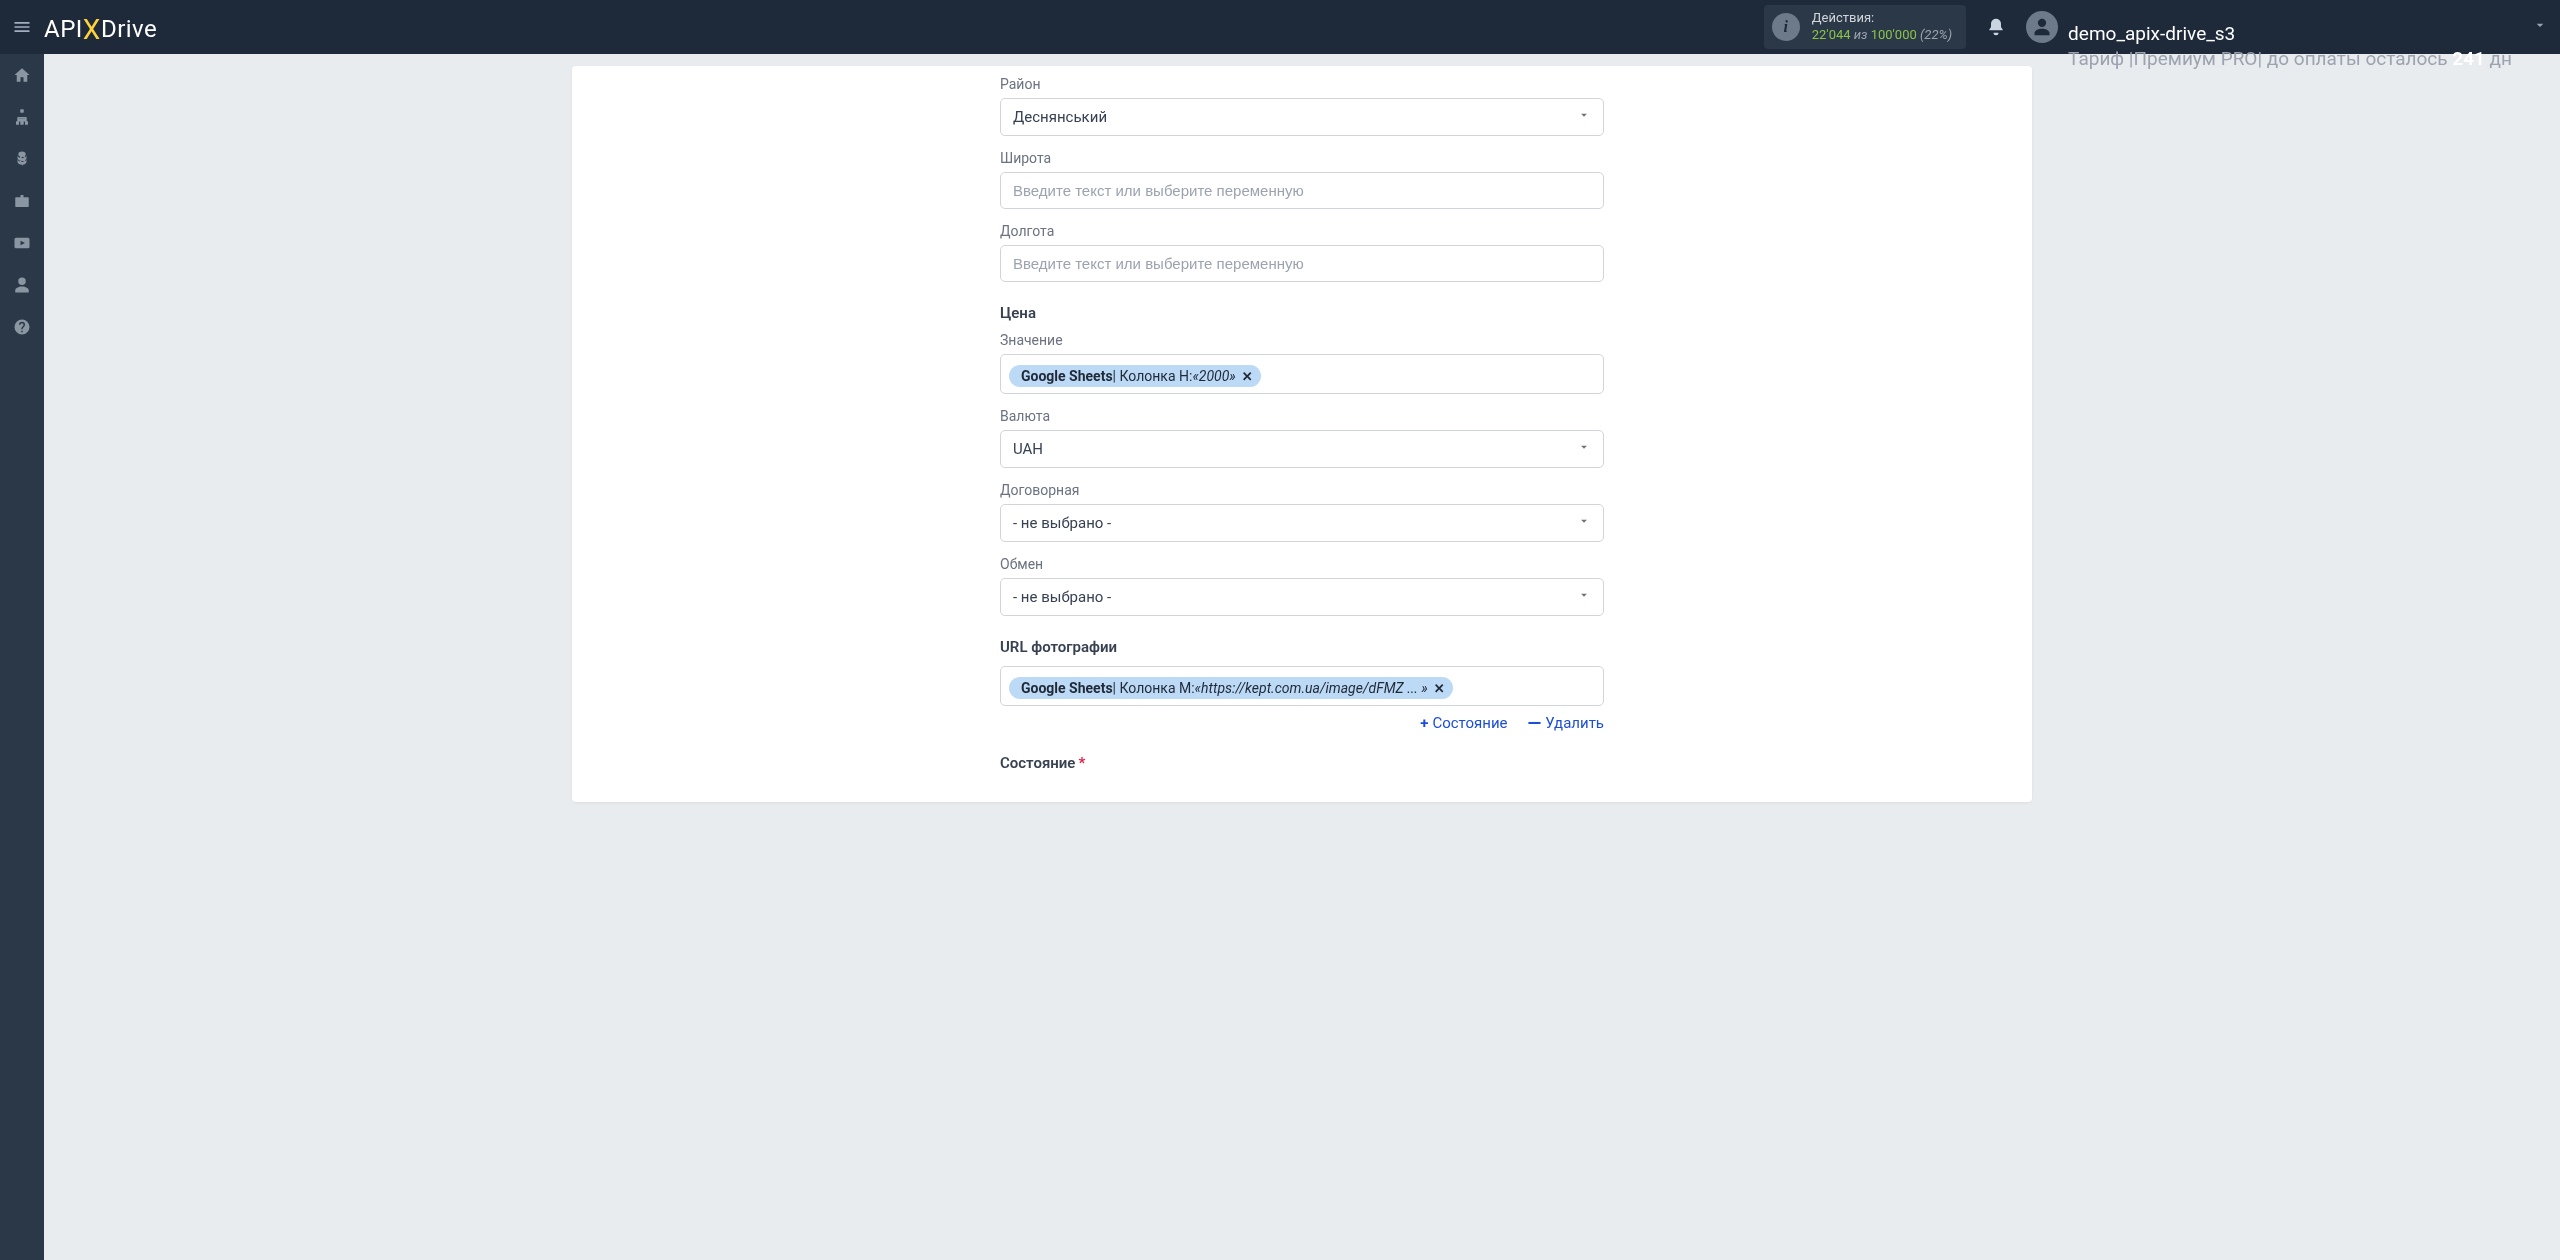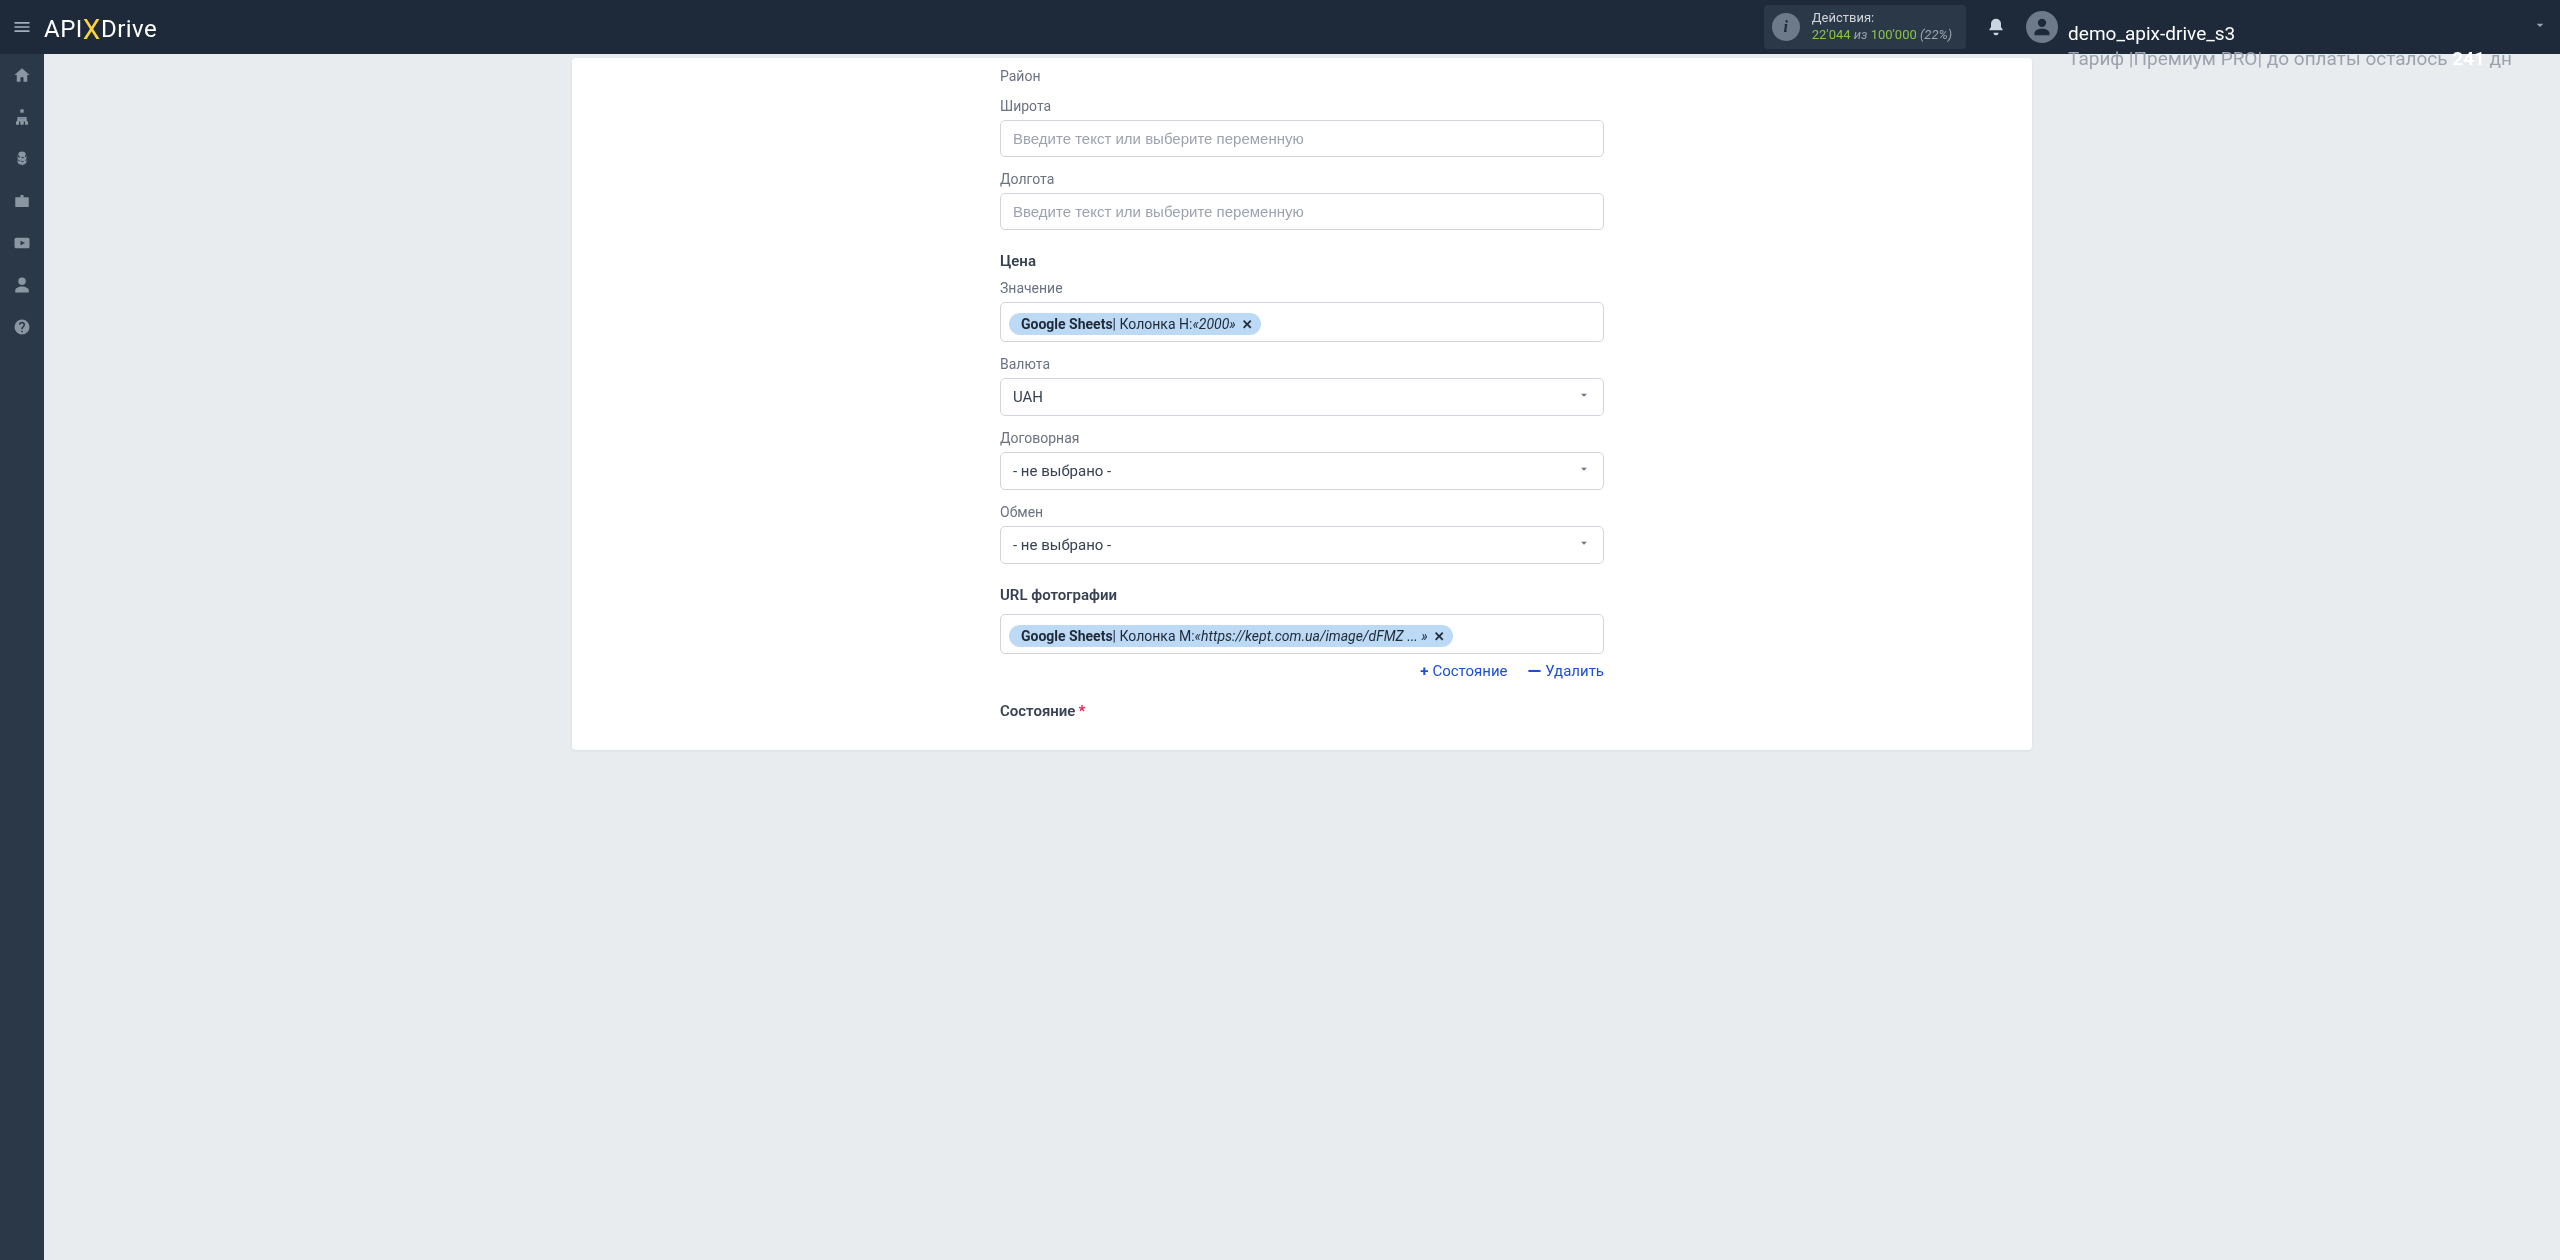--- a/index.html
+++ b/index.html
@@ -98,21 +98,21 @@
     padding:0 0 40px 0;
   }
   .panel{
     background:#fff;
     border-radius:4px;
     box-shadow:0 1px 3px rgba(0,0,0,0.06);
     padding:0;
   }
   .form-area{
     max-width:604px;
-    margin:4px auto;
+    margin:12px auto;
     padding:10px 0 20px;
   }
   .field{margin-bottom:14px;}
   .field-label{
     font-size:14px; color:#6b7280; margin-bottom:6px;
   }
   .section-label{
     font-size:15px;font-weight:600;color:#374151;
     margin-top:22px;margin-bottom:10px;
   }
@@ -262,20 +262,26 @@
     </div>
 </div>
 
 <div class="main">
   <div class="panel-wrap">
     <div class="panel">
       <div class="form-area">
 
         <div class="field">
           <div class="field-label">Район</div>
+          <div class="select">
+            <span>Деснянський</span>
+            <span class="chev"><svg viewBox="0 0 24 24">
+                  <path d="M7 10l5 5 5-5z"></path>
+                </svg></span>
+          </div>
         </div>
 
         <div class="field">
           <div class="field-label">Широта</div>
           <input class="input" placeholder="Введите текст или выберите переменную" style="">
         </div>
 
         <div class="field">
           <div class="field-label">Долгота</div>
           <input class="input" placeholder="Введите текст или выберите переменную" style="">

